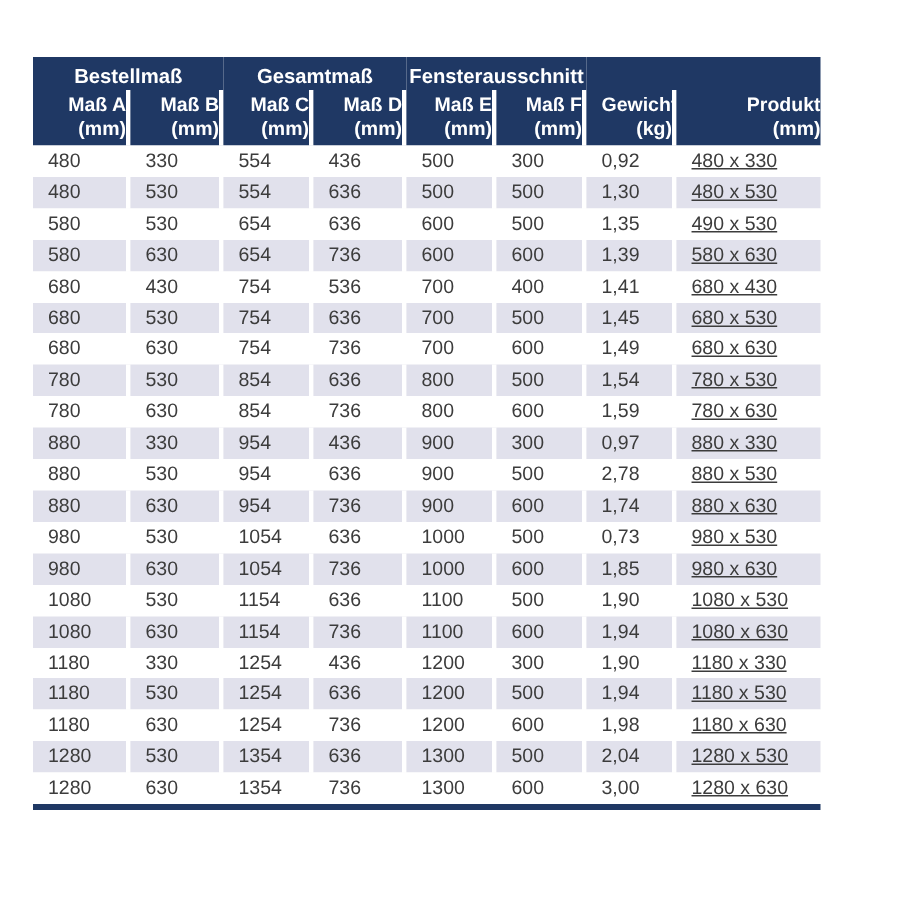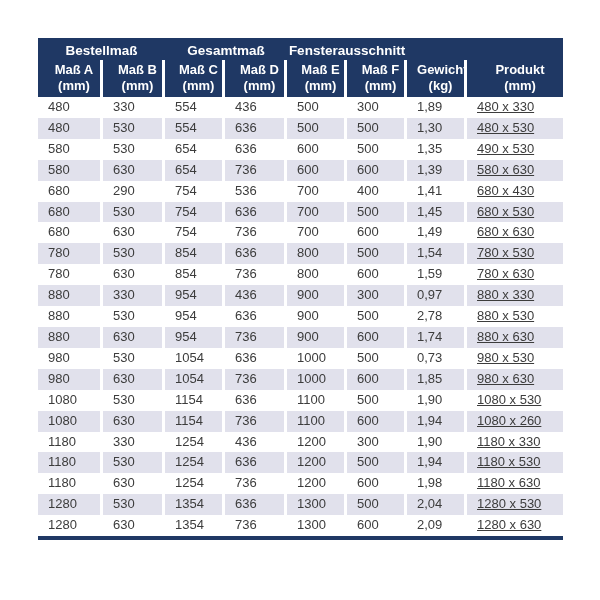--- a/index.html
+++ b/index.html
@@ -18,21 +18,21 @@
   }
   .page {
     position: relative;
     width: 600px;
     height: 600px;
     background: #FFFFFF;
     overflow: hidden;
   }
   table.spec-table {
     position: absolute;
-    left: 38px;
+    left: 22px;
     top: 38px;
     width: 525px;
     border-collapse: separate;
     border-spacing: 0;
     table-layout: fixed;
     border-bottom: 4px solid var(--header-bg);
   }
   
   tr.group-row th {
     background: var(--header-bg);
@@ -47,21 +47,21 @@
     overflow: hidden;
   }
   
   tr.col-row th {
     background: var(--header-bg);
     color: var(--header-text);
     height: 37px;
     padding: 0 0 3px 10px;
     font-size: 13px;
     font-weight: bold;
-    text-align: center;
+    text-align: right;
     vertical-align: bottom;
     border-right: 3px solid var(--separator);
     white-space: nowrap;
     overflow: hidden;
   }
   tr.col-row th:last-child { border-right: none; }
   tr.col-row .hline { display: block; line-height: 16px; }
   
   tbody td {
     height: 20.9px;
@@ -137,21 +137,21 @@
         </tr>
     </thead>
     <tbody id="table-body">
         <tr class="">
           <td>480</td>
           <td>330</td>
           <td>554</td>
           <td>436</td>
           <td>500</td>
           <td>300</td>
-          <td>1,89</td>
+          <td>0,92</td>
           <td>480 x 330</td>
         </tr>
         <tr class="alt">
           <td>480</td>
           <td>530</td>
           <td>554</td>
           <td>636</td>
           <td>500</td>
           <td>500</td>
           <td>1,30</td>
@@ -172,21 +172,21 @@
           <td>630</td>
           <td>654</td>
           <td>736</td>
           <td>600</td>
           <td>600</td>
           <td>1,39</td>
           <td>580 x 630</td>
         </tr>
         <tr class="">
           <td>680</td>
-          <td>290</td>
+          <td>430</td>
           <td>754</td>
           <td>536</td>
           <td>700</td>
           <td>400</td>
           <td>1,41</td>
           <td>680 x 430</td>
         </tr>
         <tr class="alt">
           <td>680</td>
           <td>530</td>
@@ -288,21 +288,21 @@
           <td>1080 x 530</td>
         </tr>
         <tr class="alt">
           <td>1080</td>
           <td>630</td>
           <td>1154</td>
           <td>736</td>
           <td>1100</td>
           <td>600</td>
           <td>1,94</td>
-          <td>1080 x 260</td>
+          <td>1080 x 630</td>
         </tr>
         <tr class="">
           <td>1180</td>
           <td>330</td>
           <td>1254</td>
           <td>436</td>
           <td>1200</td>
           <td>300</td>
           <td>1,90</td>
           <td>1180 x 330</td>
@@ -337,18 +337,18 @@
           <td>2,04</td>
           <td>1280 x 530</td>
         </tr>
         <tr class="">
           <td>1280</td>
           <td>630</td>
           <td>1354</td>
           <td>736</td>
           <td>1300</td>
           <td>600</td>
-          <td>2,09</td>
+          <td>3,00</td>
           <td>1280 x 630</td>
         </tr>
       </tbody>
   </table>
 </div>
 
 </body></html>

